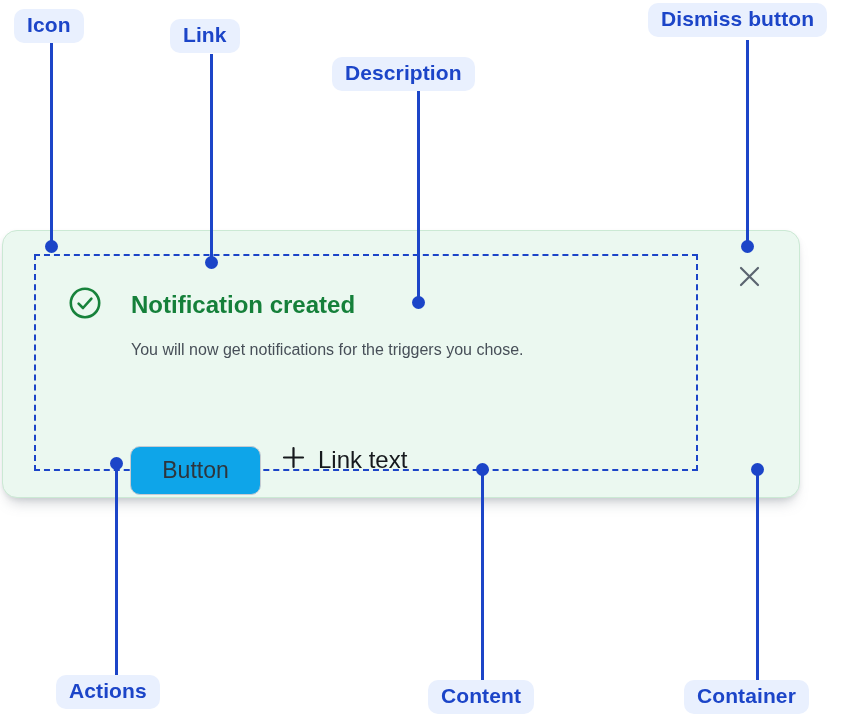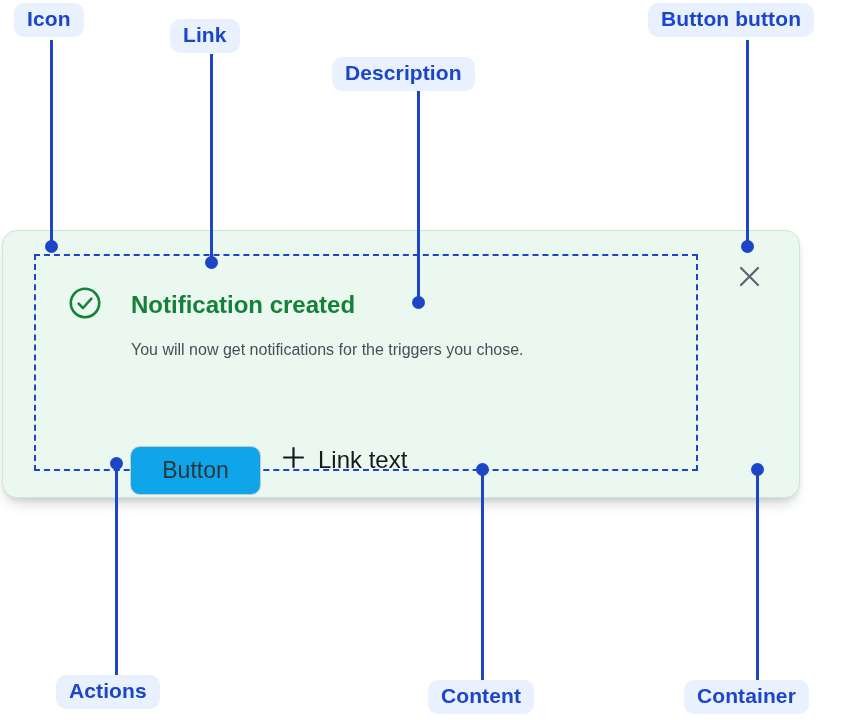--- a/index.html
+++ b/index.html
@@ -7,21 +7,21 @@
     position:relative;width:854px;height:720px;background:#ffffff;overflow:hidden;
     font-family:"Liberation Sans", sans-serif;
   }
   
   .pill{
     position:absolute;display:inline-block;
     background:#E9F0FE;color:#1C45C8;
     font-size:21px;font-weight:700;letter-spacing:.1px;
     padding:4px 13px 6px 13px;border-radius:10px;white-space:nowrap;
   }
-  .pill-icon{left:14px;top:3px;}
+  .pill-icon{left:14px;top:9px;}
   .pill-title{left:170px;top:19px;}
   .pill-description{left:332px;top:57px;}
   .pill-dismiss{left:648px;top:3px;}
   .pill-actions{left:56px;top:675px;}
   .pill-content{left:428px;top:680px;}
   .pill-container{left:684px;top:680px;}
   
   .ann-line{position:absolute;width:2.5px;background:#1C45C8;}
   .line-icon{left:50px;top:40px;height:201px;}
   .line-title{left:210px;top:54px;height:203px;}
@@ -114,21 +114,21 @@
   <div class="ann-line line-title"></div>
   <div class="ann-line line-description"></div>
   <div class="ann-line line-dismiss"></div>
   <div class="ann-line line-actions"></div>
   <div class="ann-line line-content"></div>
   <div class="ann-line line-container"></div>
 
   <span class="pill pill-icon">Icon</span>
   <span class="pill pill-title">Link</span>
   <span class="pill pill-description">Description</span>
-  <span class="pill pill-dismiss">Button button</span>
+  <span class="pill pill-dismiss">Dismiss button</span>
   <span class="pill pill-actions">Actions</span>
   <span class="pill pill-content">Content</span>
   <span class="pill pill-container">Container</span>
 
   <div class="ann-dot dot-icon"></div>
   <div class="ann-dot dot-title"></div>
   <div class="ann-dot dot-description"></div>
   <div class="ann-dot dot-dismiss"></div>
   <div class="ann-dot dot-actions"></div>
   <div class="ann-dot dot-content"></div>

